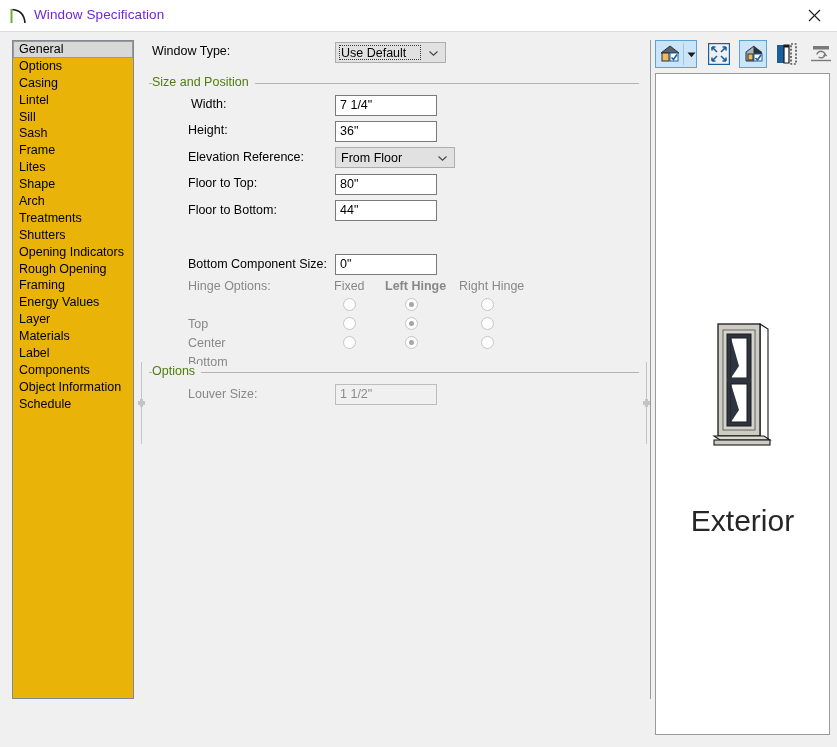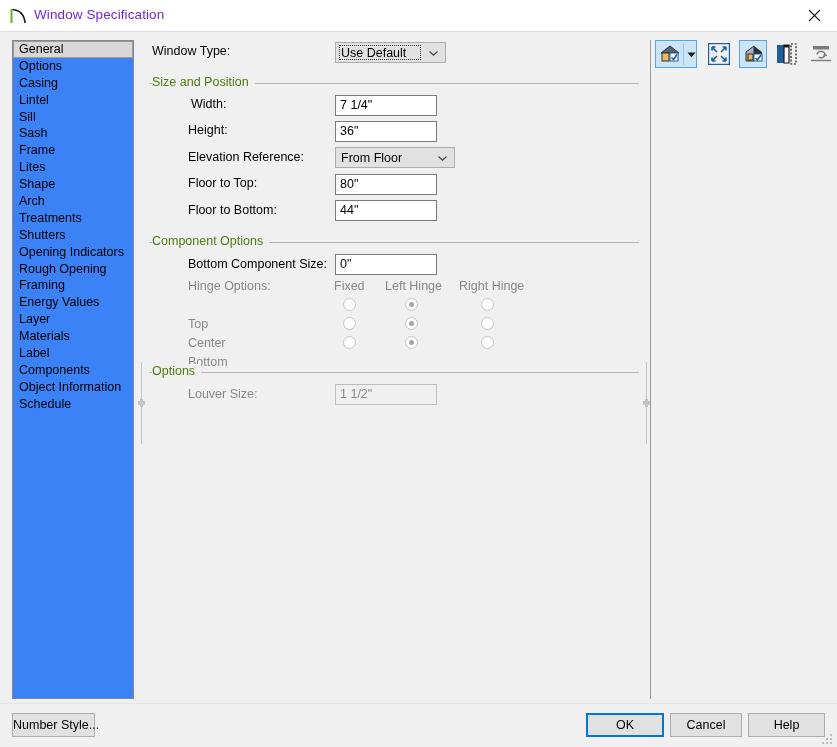--- a/index.html
+++ b/index.html
@@ -62,21 +62,21 @@
     background: #f0f0f0;
     border-top: 1px solid #dcdcdc;
     box-sizing: border-box;
   }
 
   
   .catlist {
     position: absolute;
     left: 12px; top: 8px;
     width: 122px; height: 659px;
-    background: #3b82f6;
+    background: #eab308;
     border: 1px solid #828790;
     box-sizing: border-box;
     overflow: hidden;
   }
   .cat-item {
     height: 16.9px;
     line-height: 16.9px;
     padding-left: 6px;
     font-size: 12.5px;
     color: #000;
@@ -410,32 +410,28 @@
             </svg>
         </span>
       </div>
 
       <div class="lbl" style="left:39px; top:136px;">Floor to Top:</div>
       <div class="tbox" style="left:186px; top:134px; width:102px;">80"</div>
 
       <div class="lbl" style="left:39px; top:163px;">Floor to Bottom:</div>
       <div class="tbox" style="left:186px; top:160px; width:102px;">44"</div>
 
-      <div class="group" style="top:194px;">
-        <span class="gtitle">Component Options</span>
-        <span class="gline"></span>
-      </div>
 
       <div class="lbl" style="left:39px; top:217px;">Bottom Component Size:</div>
       <div class="tbox" style="left:186px; top:214px; width:102px;">0"</div>
 
       <div class="lbl dim" style="left:39px; top:239px;">Hinge Options:</div>
 
       <div class="lbl dim" style="left:185px; top:239px;">Fixed</div>
-      <div class="lbl dim" style="left:236px; top:239px;">Left Hinge</div>
+      <div class="lbl dim" style="left:236px; top:239px;font-weight:bold;">Left Hinge</div>
       <div class="lbl dim" style="left:310px; top:239px;">Right Hinge</div>
 
       <div class="lbl dim" style="left:39px; top:277px;">Top</div>
       <span class="radio" style="left:194px; top:258px;"></span>
       <span class="radio checked" style="left:256px; top:258px;"></span>
       <span class="radio" style="left:332px; top:258px;"></span>
 
       <div class="lbl dim" style="left:39px; top:296px;">Center</div>
       <span class="radio" style="left:194px; top:277px;"></span>
       <span class="radio checked" style="left:256px; top:277px;"></span>
@@ -514,31 +510,43 @@
           <svg width="22" height="18" viewBox="0 0 22 18">
             <rect x="3" y="1" width="16" height="3.5" fill="#7a7a7a"></rect>
             <path d="M7 9.5 a4 3.2 0 1 1 1.6 2.6" stroke="#7a7a7a" stroke-width="1.5" fill="none"></path>
             <path d="M13.5 11 l1.6 -1.6 l1.6 1.6" stroke="#7a7a7a" stroke-width="1.4" fill="none"></path>
             <line x1="1" y1="15.5" x2="21" y2="15.5" stroke="#7a7a7a" stroke-width="1.4"></line>
           </svg>
         </span>
       </div>
     </div>
 
+    <div class="preview-pane">
+      <div class="preview-img">
+        <svg width="90" height="140" viewBox="0 0 90 140">
+
+          <polygon points="62,8 70,13 70,124 62,120" fill="#ffffff" stroke="#1a1a1a" stroke-width="1.1"></polygon>
+
+          <rect x="20" y="8" width="42" height="112" fill="#ccccc3" stroke="#1a1a1a" stroke-width="1.3"></rect>
+
+          <rect x="25" y="14" width="32" height="100" fill="#d4d4cc" stroke="#5a5a5a" stroke-width="0.9"></rect>
+
+          <rect x="29" y="18" width="24" height="92" fill="#2e3440" stroke="#1a1a1a" stroke-width="1"></rect>
+
+          <rect x="33" y="22" width="16" height="40" fill="#ffffff" stroke="#1a1a1a" stroke-width="1"></rect>
+          <path d="M33 22 L41 50 L33 62" fill="#2e3440"></path>
+
+          <rect x="29" y="62" width="24" height="4" fill="#2e3440"></rect>
+
+          <rect x="33" y="68" width="16" height="38" fill="#ffffff" stroke="#1a1a1a" stroke-width="1"></rect>
+          <path d="M33 68 L41 94 L33 106" fill="#2e3440"></path>
+
+          <polygon points="16,120 66,120 72,124 22,124" fill="#ddddd4" stroke="#1a1a1a" stroke-width="1.1"></polygon>
+          <rect x="16" y="124" width="56" height="5" fill="#ccccc3" stroke="#1a1a1a" stroke-width="1.1"></rect>
+        </svg>
+      </div>
+      <div class="preview-label">Exterior</div>
+    </div>
 
   </div>
 
-  <div class="footer">
-    <div class="btn" style="left:12px; top:9px; width:83px;">Number Style...</div>
-    <div class="btn primary" style="left:586px; top:9px; width:78px;">OK</div>
-    <div class="btn" style="left:670px; top:9px; width:72px;">Cancel</div>
-    <div class="btn" style="left:748px; top:9px; width:77px;">Help</div>
-    <div class="resize-grip">
-      <i style="left:8px;top:8px;"></i>
-        <i style="left:4px;top:8px;"></i>
-        <i style="left:0px;top:8px;"></i>
-      <i style="left:8px;top:4px;"></i>
-        <i style="left:4px;top:4px;"></i>
-      <i style="left:8px;top:0px;"></i>
-    </div>
-  </div>
 
 </div>
 
 </body></html>

